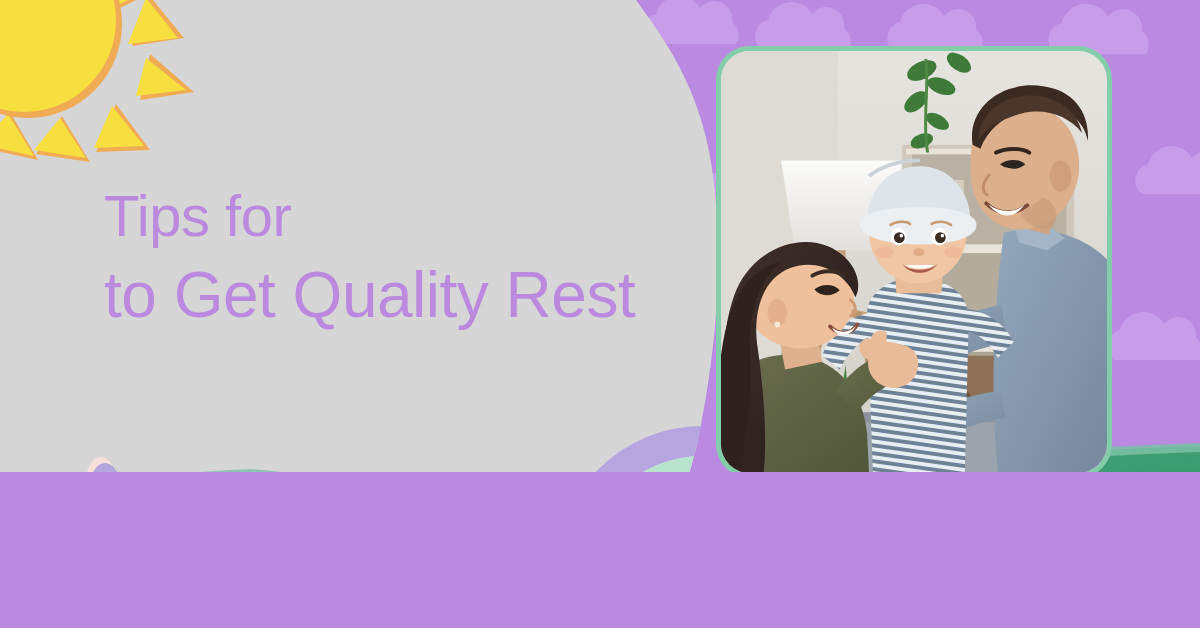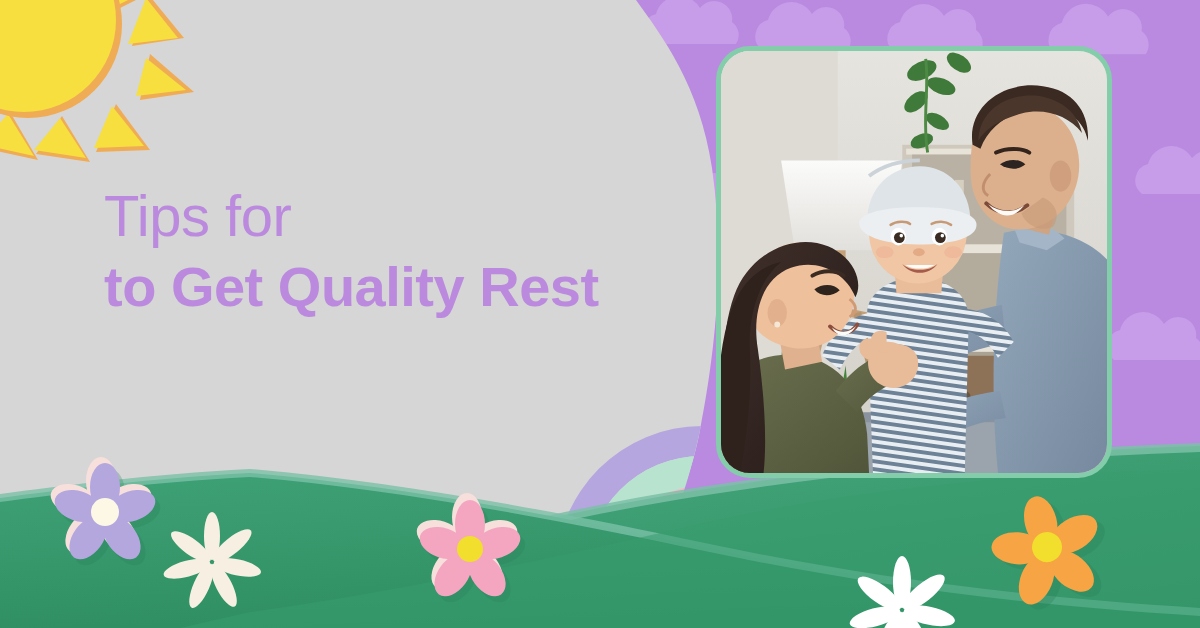--- a/index.html
+++ b/index.html
@@ -2,21 +2,21 @@
 <html><head>
 <meta charset="utf-8">
 <title>Tips for New Parents to Get Quality Rest</title>
 <style>
   html,body{margin:0;padding:0;}
   body{
     width:1200px;height:628px;overflow:hidden;
     font-family:"Liberation Sans", sans-serif;
     background:#b98ae0;
   }
-  #banner{position:relative;width:1200px;height:628px;overflow:hidden;background:#0c4a6e;}
+  #banner{position:relative;width:1200px;height:472px;overflow:hidden;background:#0c4a6e;}
   .layer{position:absolute;inset:0;}
   svg.layer{display:block;width:1200px;height:628px;}
 
   
   #headline{
     position:absolute;left:104px;top:186px;width:620px;
     z-index:40;pointer-events:none;
   }
   .hl-line{
     color:#bb8ade;
@@ -24,22 +24,22 @@
     white-space:nowrap;
   }
   .hl-top{
     font-size:58px;font-weight:400;line-height:60px;
   }
   .hl-mid{
     font-size:70px;font-weight:700;line-height:76px;
     letter-spacing:0px;
   }
   .hl-bot{
-    font-size:56px;font-weight:700;line-height:62px;
-    margin-top:10px;
+    font-size:64px;font-weight:400;line-height:62px;
+    margin-top:18px;
   }
 
   
   #photo-card{
     position:absolute;left:716px;top:46px;width:396px;height:432px;
     border-radius:34px;
     border:5px solid #84cdab;
     background:#cfcdc6;
     overflow:hidden;
     z-index:25;

